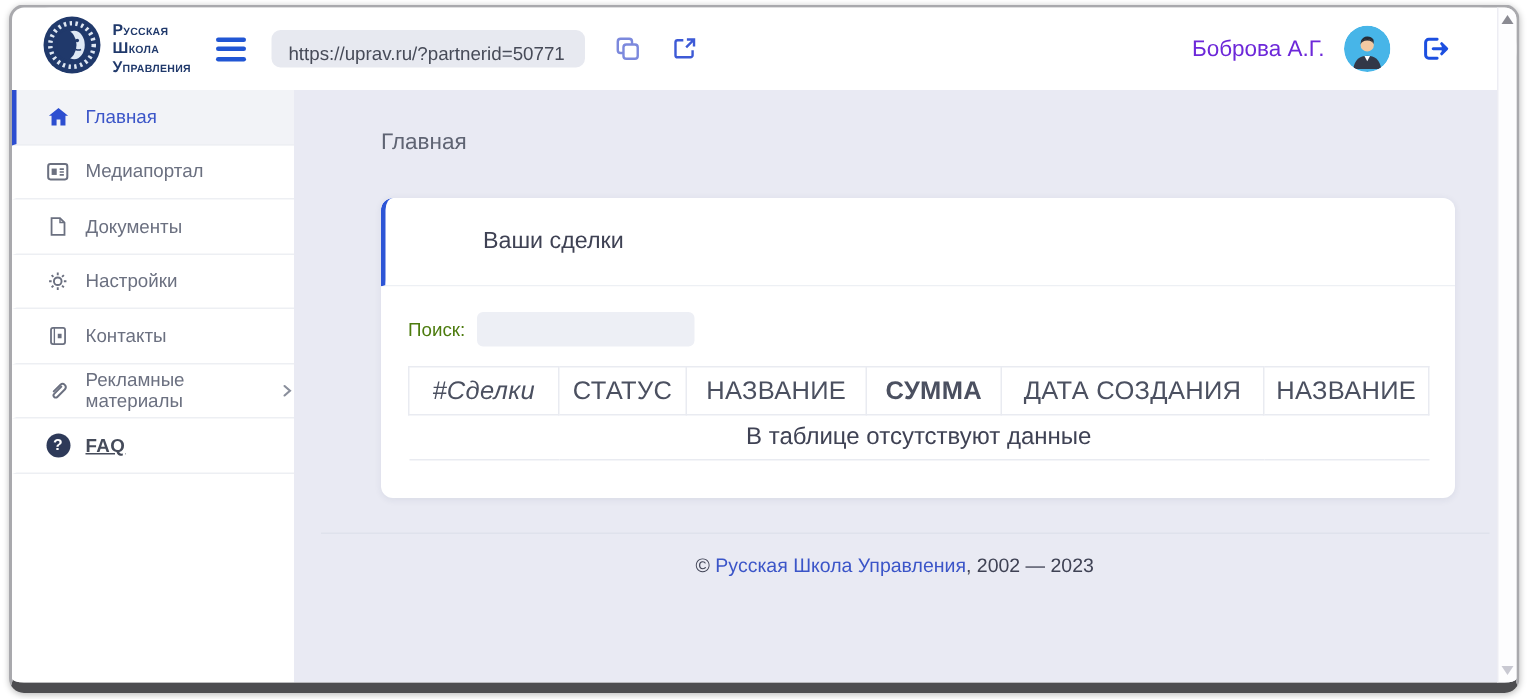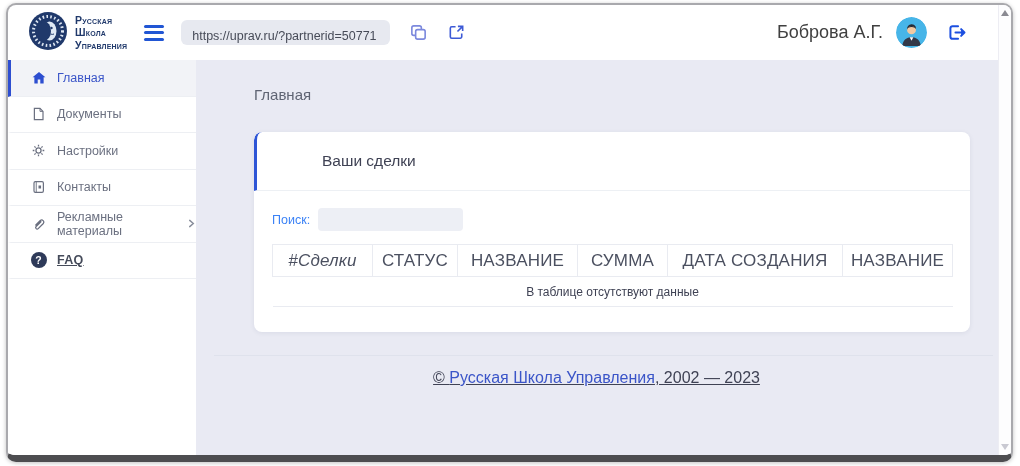--- a/index.html
+++ b/index.html
@@ -12,54 +12,54 @@
   }
   
   .topbar { display:flex; align-items:center; height:55px; background:#fff; padding:0 44px 0 20px; position:relative; z-index:2;border-radius:25px; }
   .logo { display:flex; align-items:center; cursor:pointer; }
   .logo-text { margin-left:7px; color:#20396b; font-weight:bold; font-size:10.5px; line-height:1.18; font-variant:small-caps; letter-spacing:.2px; }
   .hamburger { margin-left:17px; width:20px; display:flex; flex-direction:column; gap:3.5px; cursor:pointer; }
   .hamburger span { display:block; height:3px; border-radius:2px; background:#2156d4; }
   .url-pill { margin-left:17px; width:209px; height:25px; line-height:25px; background:#e7e9f0; border-radius:6px; padding:4px 11px; font-size:12.5px; color:#474b58; white-space:nowrap; overflow:hidden; cursor:text; }
   .hicon { margin-left:19px; cursor:pointer; display:flex; align-items:center; }
   .spacer { flex:1; }
-  .user-name { font-size:18px; color:#404040; margin-right:13px;margin-left:42px; }
+  .user-name { font-size:15px; color:#6d28d9; margin-right:13px;margin-left:42px; }
   .avatar { width:31px; height:31px; border-radius:50%; overflow:hidden; margin-right:19px; cursor:pointer; flex:none; }
   
   .body { display:flex; height:395px; }
   .sidebar { width:188px; background:#fff; flex:none; }
   .side-item { display:flex; align-items:center; height:36.5px; border-bottom:1px solid #edeff3; border-left:3px solid transparent; padding-left:19px; gap:10px; cursor:pointer; color:#6b7080; }
   .side-item .lbl { font-size:12.5px; }
   .side-item.active { background:#f2f3f7; border-left-color:#2d4ed0; color:#3b55c8; }
   .side-item.active .lbl { color:#3b55c8; }
   .side-icon { width:17px; height:17px; flex:none; display:flex; align-items:center; justify-content:center; }
   .chevron { margin-left:4px; display:flex; align-items:center; }
   .faq-badge { width:16px; height:16px; border-radius:50%; background:#2e3a59; color:#fff; font-size:10.5px; font-weight:bold; display:flex; align-items:center; justify-content:center; }
   .faq .lbl { color:#454b5a; font-weight:bold; letter-spacing:.3px;text-decoration:underline; }
   
   .content { flex:1; background:#e9eaf3; padding-right:14px; position:relative; }
   .page-title { margin:26px 0 0 58px; font-size:15px; color:#5f6473; }
   .card { margin:29px 24px 0 58px; width:716px; background:#fff; border-radius:8px; box-shadow:0 1px 5px rgba(40,50,90,.08); overflow:hidden; }
   .card-head { border-left:3px solid #2d55d6; border-bottom:1px solid #edf0f4; border-radius:8px 0 0 0; padding:20px 0 20px 17px; }
   .card-title { font-size:15.5px; color:#3f4254;margin-left:48px; }
   .card-body { padding:17px 18px 25px 18px; }
   .search-row { display:flex; align-items:center; margin-bottom:13px; }
-  .search-label { font-size:12.5px; color:#3b82f6; margin-right:8px; }
+  .search-label { font-size:12.5px; color:#4d7c0f; margin-right:8px; }
   .search-input { width:145px; height:23px; background:#edeff5; border:none; border-radius:4px; outline:none; padding:0 8px; font-size:12px; color:#3f4254; }
   table.deals { border-collapse:collapse; table-layout:fixed; width:680px; }
   table.deals th { border:1px solid #e9ebf1; font-size:17px; font-weight:normal; color:#4b5060; text-align:center; height:32px; letter-spacing:.2px; }
   table.deals th:nth-child(1){ width:100px; font-style:italic; }
   table.deals th:nth-child(2){ width:85px; }
   table.deals th:nth-child(3){ width:120px; }
-  table.deals th:nth-child(4){ width:90px; }
+  table.deals th:nth-child(4){ width:90px;font-weight:bold; }
   table.deals th:nth-child(5){ width:175px; }
   table.deals th:nth-child(6){ width:110px; }
-  table.deals td.empty { border-bottom:1px solid #e9ebf1; text-align:center; font-size:12px; color:#3f4254; height:30px; }
+  table.deals td.empty { border-bottom:1px solid #e9ebf1; text-align:center; font-size:16px; color:#3f4254; height:30px; }
   .footer-divider { margin:23px 4px 0 18px; border-top:1px solid #dfe2ec; }
-  .page-footer { margin-top:13px; text-align:center; font-size:16px; color:#3f4254;text-decoration:underline; }
+  .page-footer { margin-top:13px; text-align:center; font-size:13px; color:#3f4254; }
   .page-footer a { color:#3b55c8; text-decoration:none; cursor:pointer; }
   
   .scrollbar { position:absolute; top:0; right:0; bottom:0; width:13px; background:#fdfdfe; border-left:1px solid #ededf3; z-index:5; display:flex; flex-direction:column; justify-content:space-between; align-items:center; padding:5px 0; }
   .tri-up { width:0; height:0; border-left:4px solid transparent; border-right:4px solid transparent; border-bottom:6px solid #8a8a92; cursor:pointer; }
   .tri-down { width:0; height:0; border-left:4px solid transparent; border-right:4px solid transparent; border-top:6px solid #c9c9d2; cursor:pointer; }
 </style>
 </head>
 <body>
 
 <div class="stage">
@@ -142,20 +142,30 @@
 
         <div class="side-item active">
           <span class="side-icon">
             <svg width="16" height="16" viewBox="0 0 20 20" fill="#2d4ed0">
               <path d="M10 2.5 L18 9 h-2.2 v8 h-4.2 v-5 h-3.2 v5 H4.2 V9 H2 Z"></path>
             </svg>
           </span>
           <span class="lbl">Главная</span>
         </div>
 
+        <div class="side-item">
+          <span class="side-icon">
+            <svg width="17" height="17" viewBox="0 0 20 20" fill="none" stroke="#6b7080" stroke-width="1.6">
+              <rect x="2.5" y="4" width="15" height="12" rx="1.8"></rect>
+              <rect x="5.2" y="7.5" width="4" height="5" fill="#6b7080" stroke="none"></rect>
+              <path d="M11.5 8 h3.3 M11.5 10.2 h3.3 M11.5 12.4 h3.3" stroke-width="1.3"></path>
+            </svg>
+          </span>
+          <span class="lbl">Медиапортал</span>
+        </div>
 
         <div class="side-item">
           <span class="side-icon">
             <svg width="15" height="16" viewBox="0 0 20 20" fill="none" stroke="#6b7080" stroke-width="1.6">
               <path d="M4.5 2.5 h7.5 l4 4 V17.5 h-11.5 z"></path>
               <path d="M12 2.5 v4 h4" stroke-width="1.3"></path>
             </svg>
           </span>
           <span class="lbl">Документы</span>
         </div>

